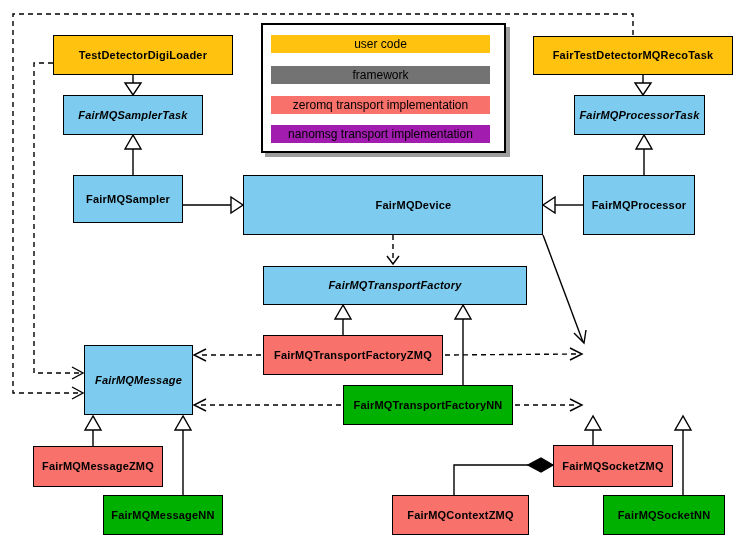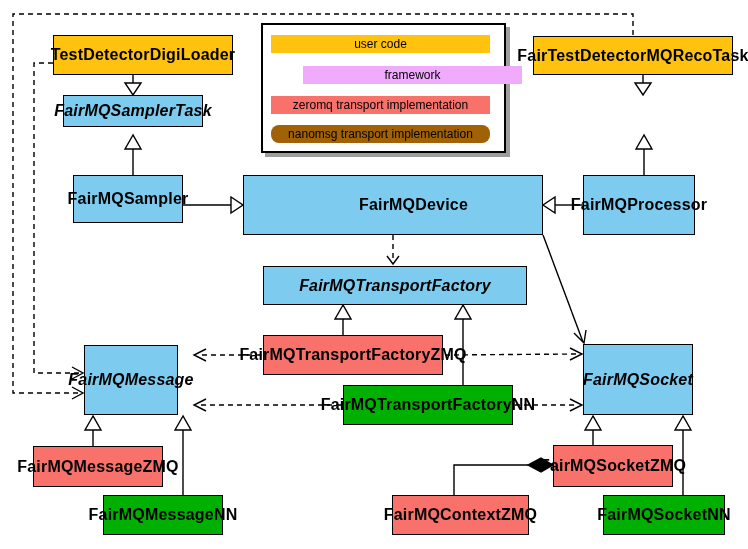--- a/index.html
+++ b/index.html
@@ -4,21 +4,21 @@
 <style>
   html,body{margin:0;padding:0;background:#fff;}
   #canvas{
     position:relative;width:748px;height:549px;background:#fff;overflow:hidden;
     font-family:"Liberation Sans","DejaVu Sans",sans-serif;
   }
   #edges{position:absolute;left:0;top:0;width:748px;height:549px;}
   .node{
     position:absolute;display:flex;align-items:center;justify-content:center;
     border:1.5px solid #000;box-sizing:border-box;
-    font-size:16px;font-weight:bold;color:#000;text-align:center;
+    font-size:11px;font-weight:bold;color:#000;text-align:center;
     letter-spacing:0.2px;line-height:1.1;
   }
   .node.abstract{font-style:italic;}
   #legend{
     position:absolute;left:261px;top:23px;width:245px;height:130px;
     background:#fff;border:2px solid #000;box-sizing:border-box;
     box-shadow:4px 4px 0 #9e9e9e;
   }
   .legend-item{
     position:absolute;left:8px;width:219px;height:18px;
@@ -123,24 +123,27 @@
   </svg>
 
   <div class="node" style="left: 53px; top: 35px; width: 180px; height: 40px; background: rgb(255, 194, 14);">
     <span>TestDetectorDigiLoader</span>
   </div>
 
   <div class="node" style="left: 533px; top: 36px; width: 200px; height: 39px; background: rgb(255, 194, 14);">
     <span>FairTestDetectorMQRecoTask</span>
   </div>
 
-  <div class="node abstract" style="left: 63px; top: 95px; width: 140px; height: 32px; background: rgb(125, 203, 239);">
+  <div class="node abstract" style="left: 63px; top: 95px; width: 140px; height: 40px; background: rgb(125, 203, 239);">
     <span>FairMQSamplerTask</span>
   </div>
 
+  <div class="node abstract" style="left: 574px; top: 95px; width: 131px; height: 40px; background: rgb(125, 203, 239);">
+    <span>FairMQProcessorTask</span>
+  </div>
 
   <div class="node" style="left: 73px; top: 175px; width: 110px; height: 48px; background: rgb(125, 203, 239);">
     <span>FairMQSampler</span>
   </div>
 
   <div class="node" style="left: 243px; top: 175px; width: 300px; height: 60px; background: rgb(125, 203, 239); padding-left: 41px;">
     <span>FairMQDevice</span>
   </div>
 
   <div class="node" style="left: 583px; top: 175px; width: 112px; height: 60px; background: rgb(125, 203, 239);">
@@ -152,27 +155,24 @@
   </div>
 
   <div class="node" style="left: 263px; top: 335px; width: 180px; height: 40px; background: rgb(249, 113, 107);">
     <span>FairMQTransportFactoryZMQ</span>
   </div>
 
   <div class="node" style="left: 343px; top: 385px; width: 170px; height: 40px; background: rgb(0, 176, 0);">
     <span>FairMQTransportFactoryNN</span>
   </div>
 
-  <div class="node abstract" style="left: 84px; top: 345px; width: 94px; height: 70px; background: rgb(125, 203, 239);">
+  <div class="node abstract" style="left: 84px; top: 345px; width: 109px; height: 70px; background: rgb(125, 203, 239);">
     <span>FairMQMessage</span>
   </div>
 
-  <div class="node abstract" style="left: 583px; top: 344px; width: 110px; height: 71px; background: rgb(125, 203, 239);">
-    <span>FairMQSocket</span>
-  </div>
 
   <div class="node" style="left: 33px; top: 446px; width: 130px; height: 41px; background: rgb(249, 113, 107);">
     <span>FairMQMessageZMQ</span>
   </div>
 
   <div class="node" style="left: 103px; top: 495px; width: 120px; height: 40px; background: rgb(0, 176, 0);">
     <span>FairMQMessageNN</span>
   </div>
 
   <div class="node" style="left: 553px; top: 445px; width: 120px; height: 42px; background: rgb(249, 113, 107);">
@@ -184,24 +184,24 @@
   </div>
 
   <div class="node" style="left: 392px; top: 495px; width: 137px; height: 40px; background: rgb(249, 113, 107);">
     <span>FairMQContextZMQ</span>
   </div>
 
   <div id="legend">
     <div class="legend-item" style="top: 10px; background: rgb(255, 194, 14);">
       <span>user code</span>
     </div>
-    <div class="legend-item" style="top: 41px; background: #f0abfc; margin-left: 32px;">
+    <div class="legend-item" style="top: 41px; background: #737373;">
       <span>framework</span>
     </div>
     <div class="legend-item" style="top: 71px; background: rgb(249, 113, 107);">
       <span>zeromq transport implementation</span>
     </div>
-    <div class="legend-item" style="top: 100px; background: #a16207; border-radius: 8px;">
+    <div class="legend-item" style="top: 100px; background: #a21caf;">
       <span>nanomsg transport implementation</span>
     </div>
   </div>
 
 </div>
 
 </body></html>

